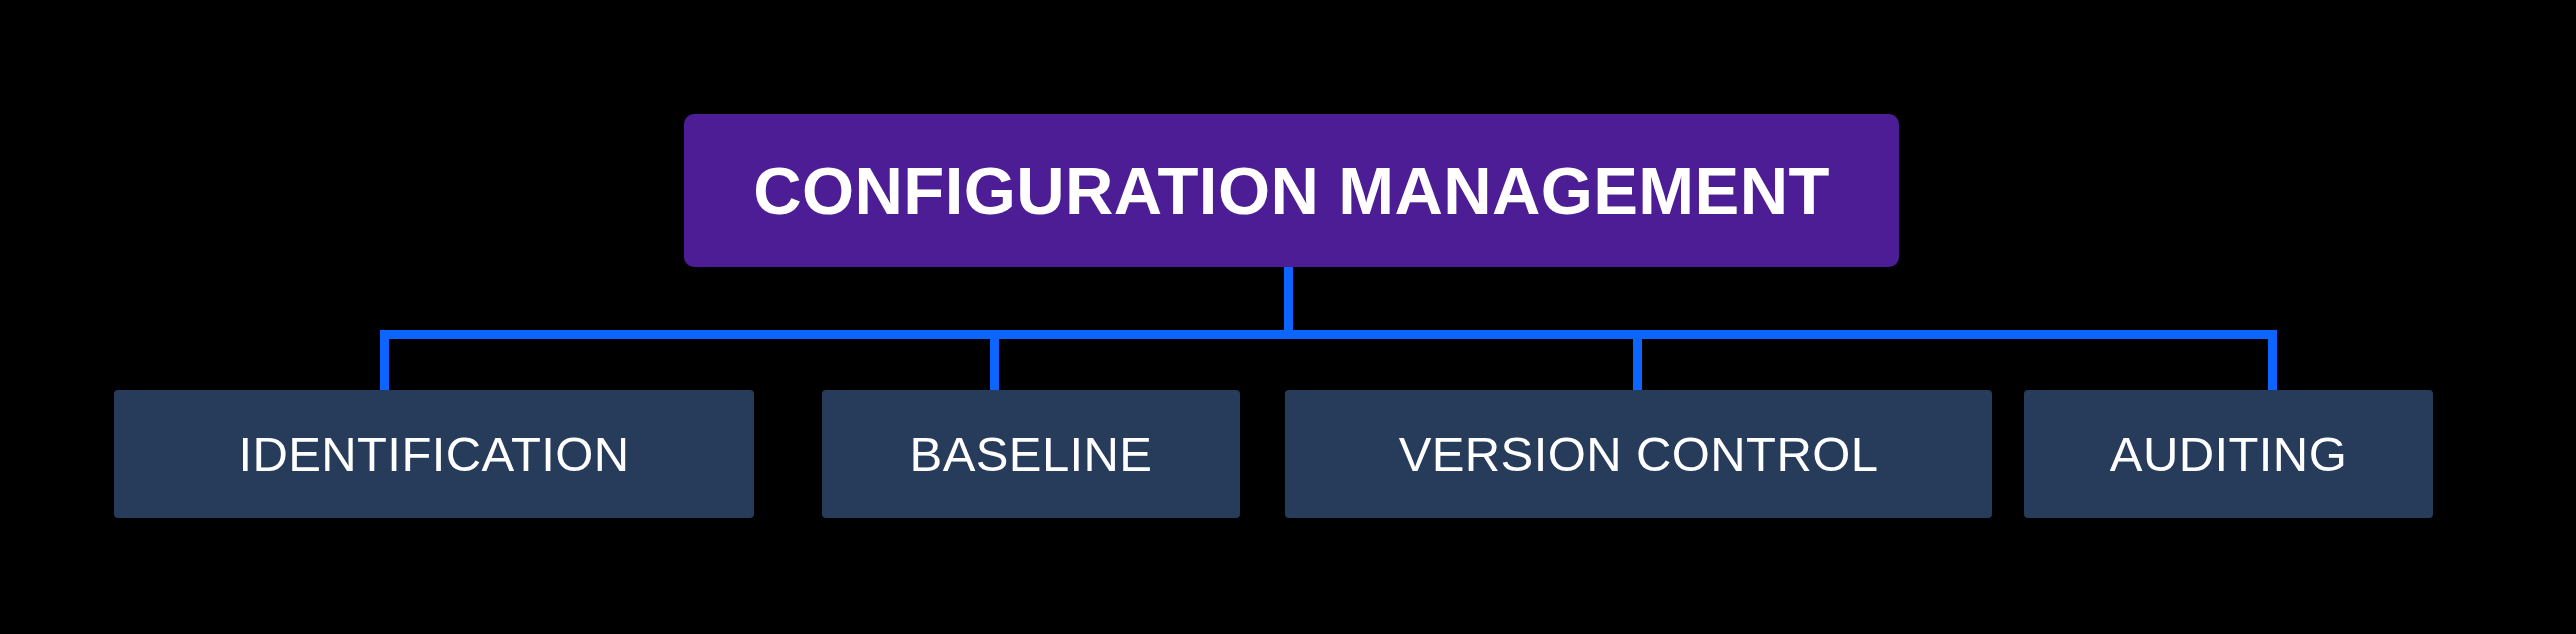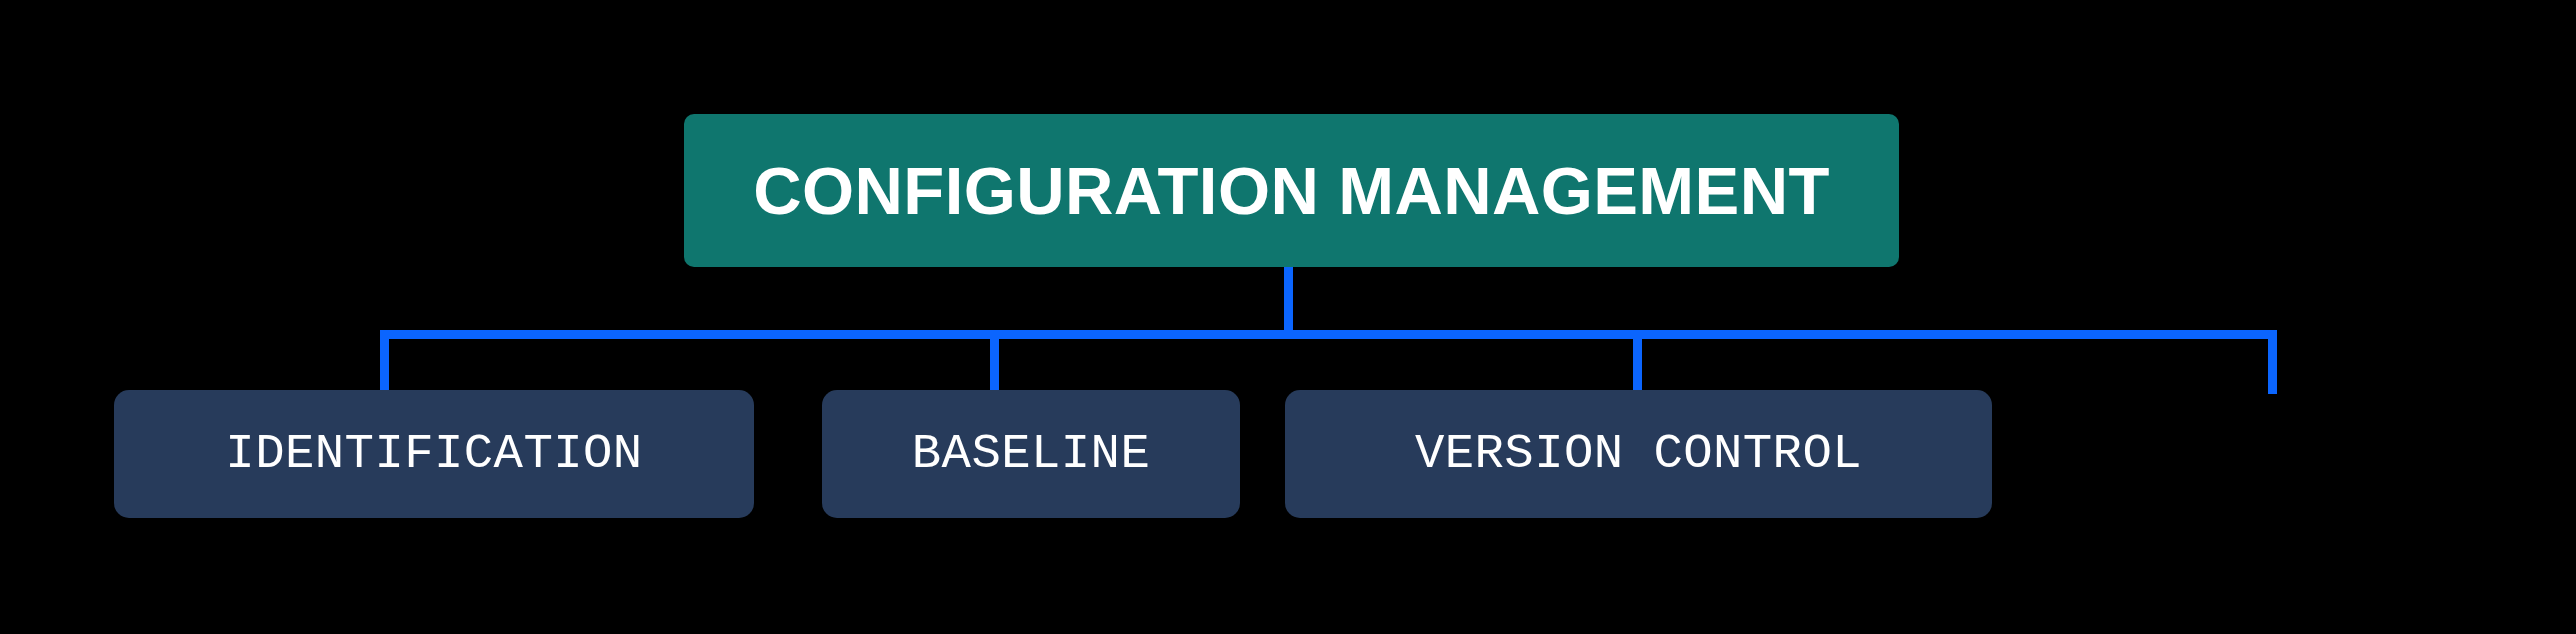--- a/index.html
+++ b/index.html
@@ -69,36 +69,35 @@
     text-align: center;
     white-space: nowrap;
     color: #FFFFFF;
   }
 
   #root-node {
     left: 684px;
     top: 114px;
     width: 1215px;
     height: 153px;
-    background: #0f766e;
+    background: #4c1d95;
     border-radius: 10px;
   }
   #root-node .node-label {
     font-size: 67px;
     font-weight: 700;
     letter-spacing: 0.4px;
     line-height: 1;
   }
 
   .child-node {
     top: 390px;
     height: 128px;
     background: #273B5B;
-    border-radius: 15px;
-    font-family: Liberation Mono, monospace;
+    border-radius: 4px;
   }
   .child-node .node-label {
     font-size: 49px;
     font-weight: 400;
     letter-spacing: 0.4px;
     line-height: 1;
   }
 
   #child-node-0 { left: 114px;  width: 640px; }
   #child-node-1 { left: 822px; width: 418px; }
@@ -128,15 +127,18 @@
   </div>
 
   <div class="node child-node" id="child-node-2">
     <span class="node-label">VERSION CONTROL</span>
   </div>
 
   <div class="node child-node" id="child-node-1">
     <span class="node-label">BASELINE</span>
   </div>
 
+  <div class="node child-node" id="child-node-3">
+    <span class="node-label">AUDITING</span>
+  </div>
 
 </div>
 
 
 </body></html>

